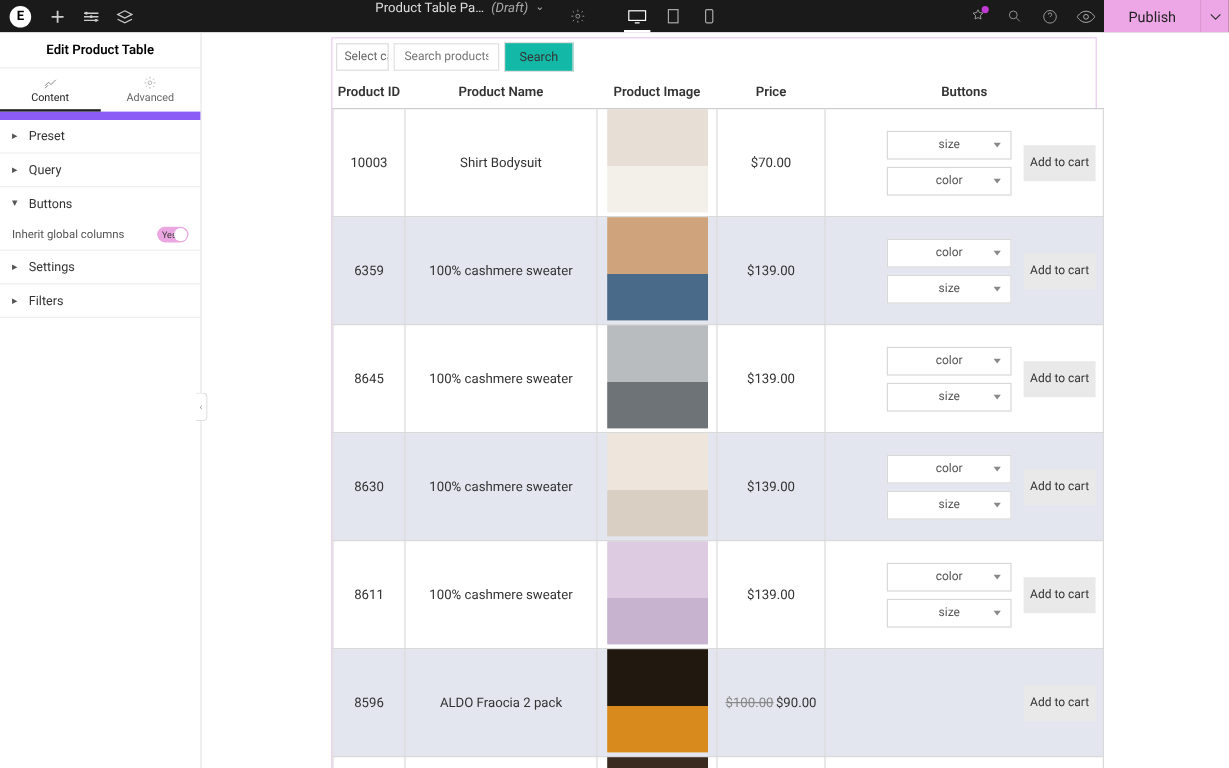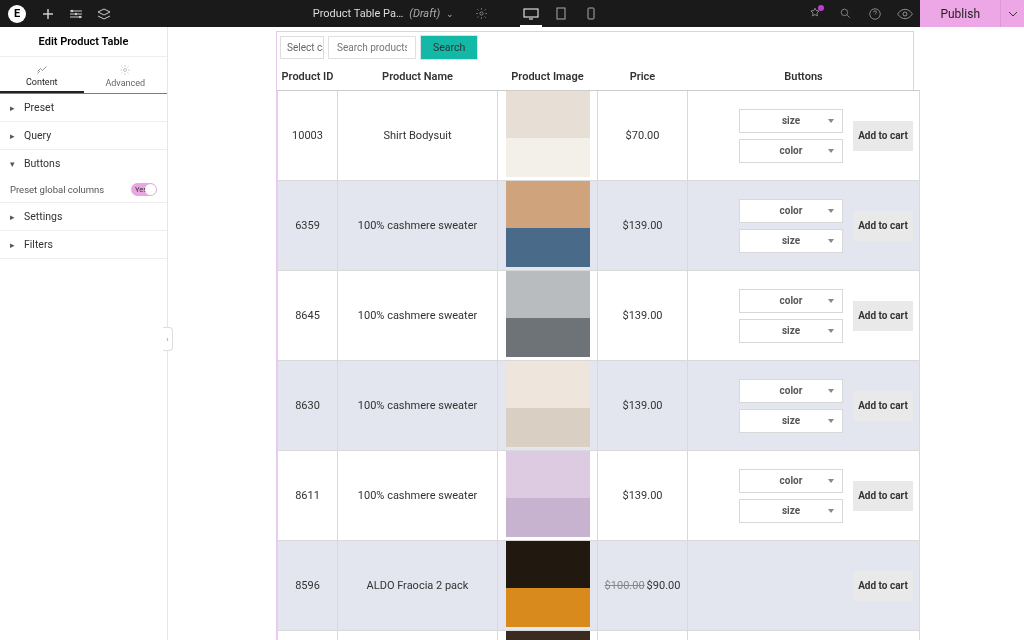--- a/index.html
+++ b/index.html
@@ -4,37 +4,37 @@
 <style>
 * { margin: 0; padding: 0; box-sizing: border-box; font-family: -apple-system, BlinkMacSystemFont, "Segoe UI", Roboto, sans-serif; }
 body { width: 1024px; height: 640px; overflow: hidden; background: #fff; }
 
 
 .topbar { height: 27px; background: #1a1a1a; display: flex; align-items: center; color: #fff; font-size: 11px; }
 .topbar-left { display: flex; align-items: center; gap: 0; }
 .logo { width: 34px; height: 27px; display: flex; align-items: center; justify-content: center; }
 .logo-circle { width: 18px; height: 18px; border-radius: 50%; background: #fff; color: #000; display: flex; align-items: center; justify-content: center; font-weight: 700; font-size: 11px; }
 .topbar-icon { width: 28px; height: 27px; display: flex; align-items: center; justify-content: center; color: #ccc; cursor: pointer; }
-.topbar-center { flex: 1; display: flex; align-items: center; justify-content: center; gap: 6px; }
+.topbar-center { flex: 1; display: flex; align-items: flex-start; justify-content: center; gap: 6px; }
 .page-name { color: #ddd; }
 .draft { font-style: italic; color: #aaa; }
 .device-icons { display: flex; gap: 0; margin-left: 14px; }
 .device-icon { width: 30px; height: 27px; display: flex; align-items: center; justify-content: center; cursor: pointer; position: relative; }
 .device-icon.active::after { content:""; position:absolute; bottom:0; left:4px; right:4px; height:2px; background:#fff; }
 .topbar-right { display: flex; align-items: flex-start; }
 .top-right-icon { width: 30px; height: 27px; display: flex; align-items: center; justify-content: center; color: #ccc; cursor: pointer; position: relative; }
 .notif-dot { position: absolute; top: 5px; right: 6px; width: 6px; height: 6px; border-radius: 50%; background: #c23ad6; }
 .publish-btn { background: #eea7e6; color: #222; height: 27px; padding: 0 20px; display: flex; align-items: center; font-size: 12px; cursor: pointer; }
 .publish-caret { width: 24px; height: 27px; background: #eea7e6; border-left: 1px solid rgba(0,0,0,.08); display: flex; align-items: center; justify-content: center; cursor: pointer; }
 
 
 .layout { display: flex; height: calc(640px - 27px); }
 .sidebar { width: 168px; border-right: 1px solid #e6e6e6; background: #fff; display: flex; flex-direction: column; font-size: 11px; position: relative; }
 .panel-title { text-align: center; font-weight: 600; padding: 8px 0; border-bottom: 1px solid #eee; font-size: 11px; }
-.tabs { display: flex; border-bottom: 1px solid #8b5cf6; align-items: center; }
+.tabs { display: flex; border-bottom: 7px solid #8b5cf6; }
 .tab { flex: 1; text-align: center; padding: 6px 0 4px; font-size: 9px; color: #666; cursor: pointer; }
 .tab.active { color: #222; border-bottom: 2px solid #222; }
 .tab-icon { display: block; margin: 0 auto 2px; }
 
 .section { border-bottom: 1px solid #eee; }
 .section-row { display: flex; align-items: center; padding: 7px 10px; gap: 6px; cursor: pointer; font-size: 10.5px; color: #333; }
 .section-row .caret { font-size: 9px; color: #555; width: 8px; }
 .subrow { display: flex; align-items: center; justify-content: space-between; padding: 6px 10px; font-size: 9.5px; color: #555; }
 .toggle { width: 26px; height: 13px; border-radius: 7px; background: #eaa6e0; position: relative; }
 .toggle-label { position: absolute; left: 4px; top: 0; font-size: 7.5px; line-height: 13px; color: #333; }
@@ -58,21 +58,21 @@
 tbody tr:nth-child(odd) td { background: #fff; }
 .col-id { width: 60px; }
 .col-name { width: 160px; }
 .col-img { width: 100px; padding: 0; }
 .col-price { width: 90px; }
 .col-buttons { width: 232px; }
 
 .prod-img { width: 84px; height: 86px; display: inline-block; }
 .price-strike { text-decoration: line-through; color: #888; margin-right: 2px; }
 
-.btns-cell { display: flex; align-items: center; justify-content: flex-end; gap: 10px; font-weight: bold; }
+.btns-cell { display: flex; align-items: center; justify-content: flex-end; gap: 10px; }
 .variants { display: flex; flex-direction: column; gap: 6px; }
 .variant-select { width: 104px; height: 24px; border: 1px solid #d8d8d8; background: #fff; font-size: 10px; color: #555; display: flex; align-items: center; justify-content: center; position: relative; cursor: pointer; }
 .variant-select::after { content: ""; position: absolute; right: 8px; top: 50%; width: 0; height: 0; border-left: 3px solid transparent; border-right: 3px solid transparent; border-top: 4px solid #888; transform: translateY(-50%); }
 .add-btn { width: 60px; height: 30px; background: #e9e9e9; font-size: 10px; color: #333; display: flex; align-items: center; justify-content: center; cursor: pointer; }
 
 svg { display: block; }
 </style>
 </head>
 <body>
 
@@ -196,21 +196,21 @@
           <span class="caret">▸</span>
           <span>Query</span>
         </div>
       </div>
     <div class="section">
       <div class="section-row">
           <span class="caret">▾</span>
           <span>Buttons</span>
         </div>
       <div class="subrow">
-        <span>Preset global columns</span>
+        <span>Inherit global columns</span>
         <div class="toggle">
             <span class="toggle-label">Yes</span>
           </div>
       </div>
     </div>
     <div class="section">
         <div class="section-row">
           <span class="caret">▸</span>
           <span>Settings</span>
         </div>

